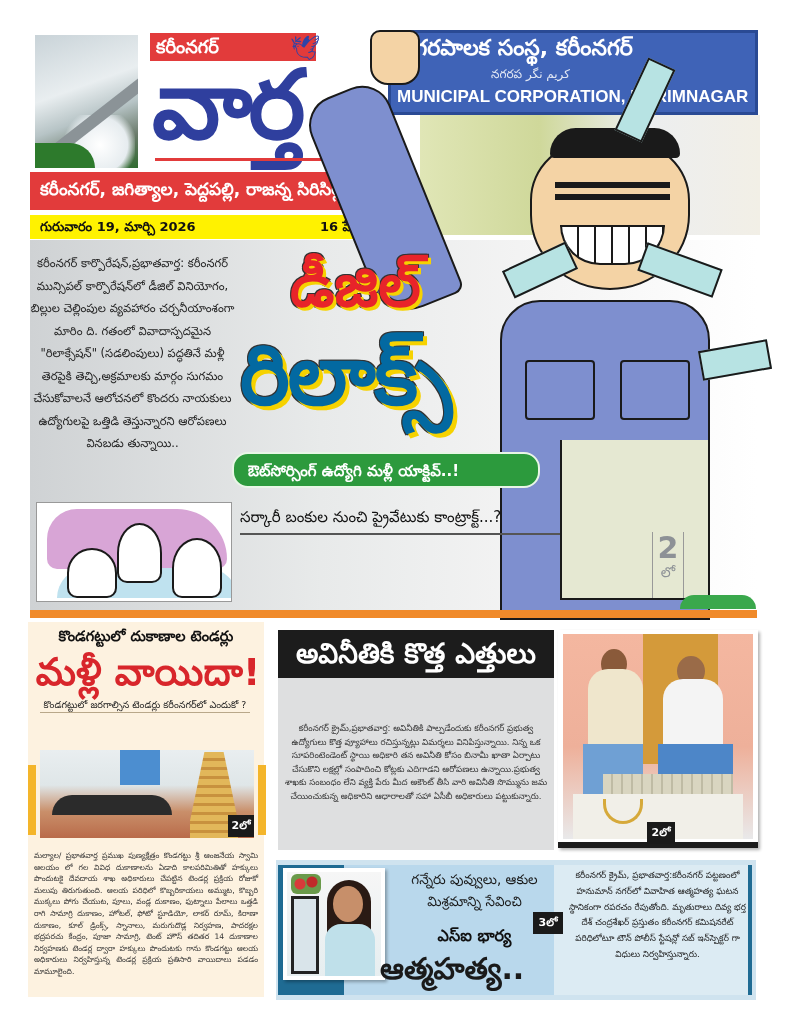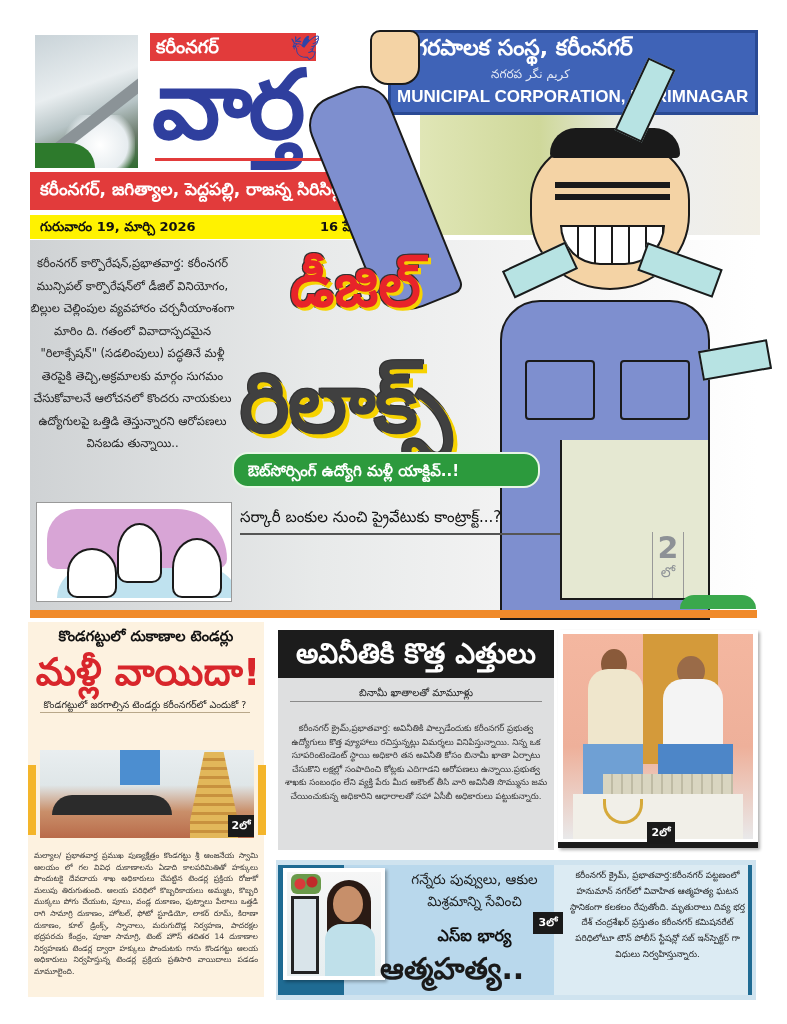--- a/index.html
+++ b/index.html
@@ -53,22 +53,22 @@
   .money1 { left: 505px; top: 255px; width: 70px; height: 30px; background: #b7e3e3; border: 2px solid #1a1a1a; transform: rotate(-25deg); }
   .money2 { left: 640px; top: 255px; width: 80px; height: 30px; background: #b7e3e3; border: 2px solid #1a1a1a; transform: rotate(20deg); }
   .money3 { left: 700px; top: 345px; width: 70px; height: 30px; background: #b7e3e3; border: 2px solid #1a1a1a; transform: rotate(-10deg); }
   .money4 { left: 630px; top: 60px; width: 30px; height: 80px; background: #b7e3e3; border: 2px solid #1a1a1a; transform: rotate(25deg); }
   .pants { left: 560px; top: 440px; width: 150px; height: 160px; background: #e5e8d2; border: 2px solid #1a1a1a; border-top: none; }
   .grass-bump { left: 680px; top: 595px; width: 76px; height: 14px; background: #3aa84c; border-radius: 40px 40px 0 0; }
 
   .lead-text { left: 30px; top: 252px; width: 205px; font-size: 11.5px; line-height: 22.5px; text-align: center; color: #222; }
   .headline-1 { left: 290px; top: 250px; font-size: 60px; font-weight: bold; color: #e8242a;
     text-shadow: 3px 3px 0 #f6d200, -1px -1px 0 #333, 1px -1px 0 #333, -1px 1px 0 #333, 1px 1px 0 #333; white-space: nowrap; line-height: 70px; }
-  .headline-2 { left: 240px; top: 325px; font-size: 84px; font-weight: bold; color: #404040;
-    text-shadow: 4px 4px 0 #f6d200, -1px -1px 0 #333, 1px -1px 0 #333, -1px 1px 0 #333, 1px 1px 0 #333; white-space: nowrap; line-height: 100px; letter-spacing: -2px; margin-top: 28px; }
+  .headline-2 { left: 240px; top: 325px; font-size: 84px; font-weight: bold; color: #0369a1;
+    text-shadow: 4px 4px 0 #f6d200, -1px -1px 0 #333, 1px -1px 0 #333, -1px 1px 0 #333, 1px 1px 0 #333; white-space: nowrap; line-height: 100px; letter-spacing: -2px; }
   .green-pill { left: 232px; top: 452px; width: 308px; height: 36px; background: #2c9a3d; color: #fff;
     border-radius: 16px; font-size: 15px; font-weight: bold; padding: 8px 14px; white-space: nowrap; border: 2px solid #e8f6e6; }
 
   .cartoon-box { left: 36px; top: 502px; width: 196px; height: 100px; background: #fff; border: 1px solid #999; overflow: hidden; }
   .cartoon-box .wall { position: absolute; left: 10px; top: 6px; width: 180px; height: 60px; background: #d8a5d6; border-radius: 30px 50px 10px 10px; }
   .cartoon-box .table { position: absolute; left: 20px; top: 65px; width: 180px; height: 30px; background: #bfe2ef; border-radius: 60px 60px 0 0; }
   .cartoon-box .p1 { position: absolute; left: 30px; top: 45px; width: 50px; height: 50px; background: #fff; border: 2px solid #1a1a1a; border-radius: 50% 50% 10px 10px; }
   .cartoon-box .p2 { position: absolute; left: 80px; top: 20px; width: 45px; height: 60px; background: #fff; border: 2px solid #1a1a1a; border-radius: 50% 50% 10px 10px; }
   .cartoon-box .p3 { position: absolute; left: 135px; top: 35px; width: 50px; height: 60px; background: #fff; border: 2px solid #1a1a1a; border-radius: 50% 50% 10px 10px; }
 
@@ -214,21 +214,20 @@
   <div class="bluebldg"></div>
     <div class="roof"></div>
     <div class="tower"></div>
 </div>
 <div class="abs badge-dark kg-badge">2లో</div>
 <div class="abs kg-body">మల్యాల/ ప్రభాతవార్త ప్రముఖ పుణ్యక్షేత్రం కొండగట్టు శ్రీ ఆంజనేయ స్వామి ఆలయం లో గల వివిధ దుకాణాలను ఏడాది కాలపరిమితితో హక్కులు పొందుటకై దేవదాయ శాఖ అధికారులు చేపట్టిన టెండర్ల ప్రక్రియ రోజుకో మలుపు తిరుగుతుంది. ఆలయ పరిధిలో కొబ్బరికాయలు అమ్ముట, కొబ్బరి ముక్కలు పోగు చేయుట, పూలు, వండ్ల దుకాణం, ఫుట్నాలు పేలాలు ఒత్తడి రాగి సామాగ్రి దుకాణం, హోటల్, ఫోటో స్టూడియో, లాకర్ రూమ్, కిరాణా దుకాణం, కూల్ డ్రింక్స్, స్నానాలు, మరుగుదొడ్ల నిర్వహణ, పాదరక్షల భద్రపరచు కేంద్రం, పూజా సామాగ్రి, టెంట్ హౌస్ తదితర 14 దుకాణాల నిర్వహణకు టెండర్ల ద్వారా హక్కులు పొందుటకు గాను కొండగట్టు ఆలయ అధికారులు నిర్వహిస్తున్న టెండర్ల ప్రక్రియ ప్రతిసారి వాయిదాలు పడడం మామూలైంది.</div>
 
 <div class="abs ac-panel"></div>
 <div class="abs ac-head">అవినీతికి కొత్త ఎత్తులు</div>
 <div class="abs ac-deck">
-  <div class="line">బినామీ ఖాతాలతో మామూళ్లు</div>
 </div>
 <div class="abs ac-body">కరీంనగర్ క్రైమ్,ప్రభాతవార్త: అవినీతికి పాల్పడేందుకు కరీంనగర్ ప్రభుత్వ ఉద్యోగులు కొత్త వ్యూహాలు రచిస్తున్నట్లు విమర్శలు వినిపిస్తున్నాయి. నిన్న ఒక సూపరింటెండెంట్ స్థాయి అధికారి తన అవినీతి కోసం బినామీ ఖాతా ఏర్పాటు చేసుకొని లక్షల్లో సంపాదించి కోట్లకు ఎదిగాడని ఆరోపణలు ఉన్నాయి.ప్రభుత్వ శాఖకు సంబంధం లేని వ్యక్తి పేరు మీద అకౌంట్ తీసి వారి అవినీతి సొమ్మును జమ చేయించుకున్న అధికారిని ఆధారాలతో సహా ఏసీబీ అధికారులు పట్టుకున్నారు.</div>
 
 <div class="abs arrest-frame"></div>
 <div class="abs arrest-photo">
   <div class="door"></div>
   <div class="man1h"></div>
     <div class="man1"></div>
   <div class="man2h"></div>
     <div class="man2"></div>
@@ -250,13 +249,13 @@
       <div class="frame"></div>
     <div class="hairp"></div>
       <div class="dress"></div>
       <div class="face"></div>
   </div>
 </div>
 <div class="abs sui-deck">గన్నేరు పువ్వులు, ఆకుల మిశ్రమాన్ని సేవించి</div>
 <div class="abs sui-kicker">ఎస్ఐ భార్య</div>
 <div class="abs sui-head">ఆత్మహత్య..</div>
 <div class="abs badge-dark sui-badge">3లో</div>
-<div class="abs sui-body">కరీంనగర్ క్రైమ్, ప్రభాతవార్త:కరీంనగర్ పట్టణంలో హనుమాన్ నగర్‌లో వివాహిత ఆత్మహత్య ఘటన స్థానికంగా కలకలం రేపుతోంది. మృతురాలు దివ్య భర్త దేశ్ చంద్రశేఖర్ ప్రస్తుతం కరీంనగర్ కమిషనరేట్ పరిధిలోటూ టౌన్ పోలీస్ స్టేషన్లో సబ్ ఇన్‌స్పెక్టర్ గా విధులు నిర్వహిస్తున్నారు.</div>
+<div class="abs sui-body">కరీంనగర్ క్రైమ్, ప్రభాతవార్త:కరీంనగర్ పట్టణంలో హనుమాన్ నగర్‌లో వివాహిత ఆత్మహత్య ఘటన స్థానికంగా రపరచం రేపుతోంది. మృతురాలు దివ్య భర్త దేశ్ చంద్రశేఖర్ ప్రస్తుతం కరీంనగర్ కమిషనరేట్ పరిధిలోటూ టౌన్ పోలీస్ స్టేషన్లో సబ్ ఇన్‌స్పెక్టర్ గా విధులు నిర్వహిస్తున్నారు.</div>
 
 </body></html>

